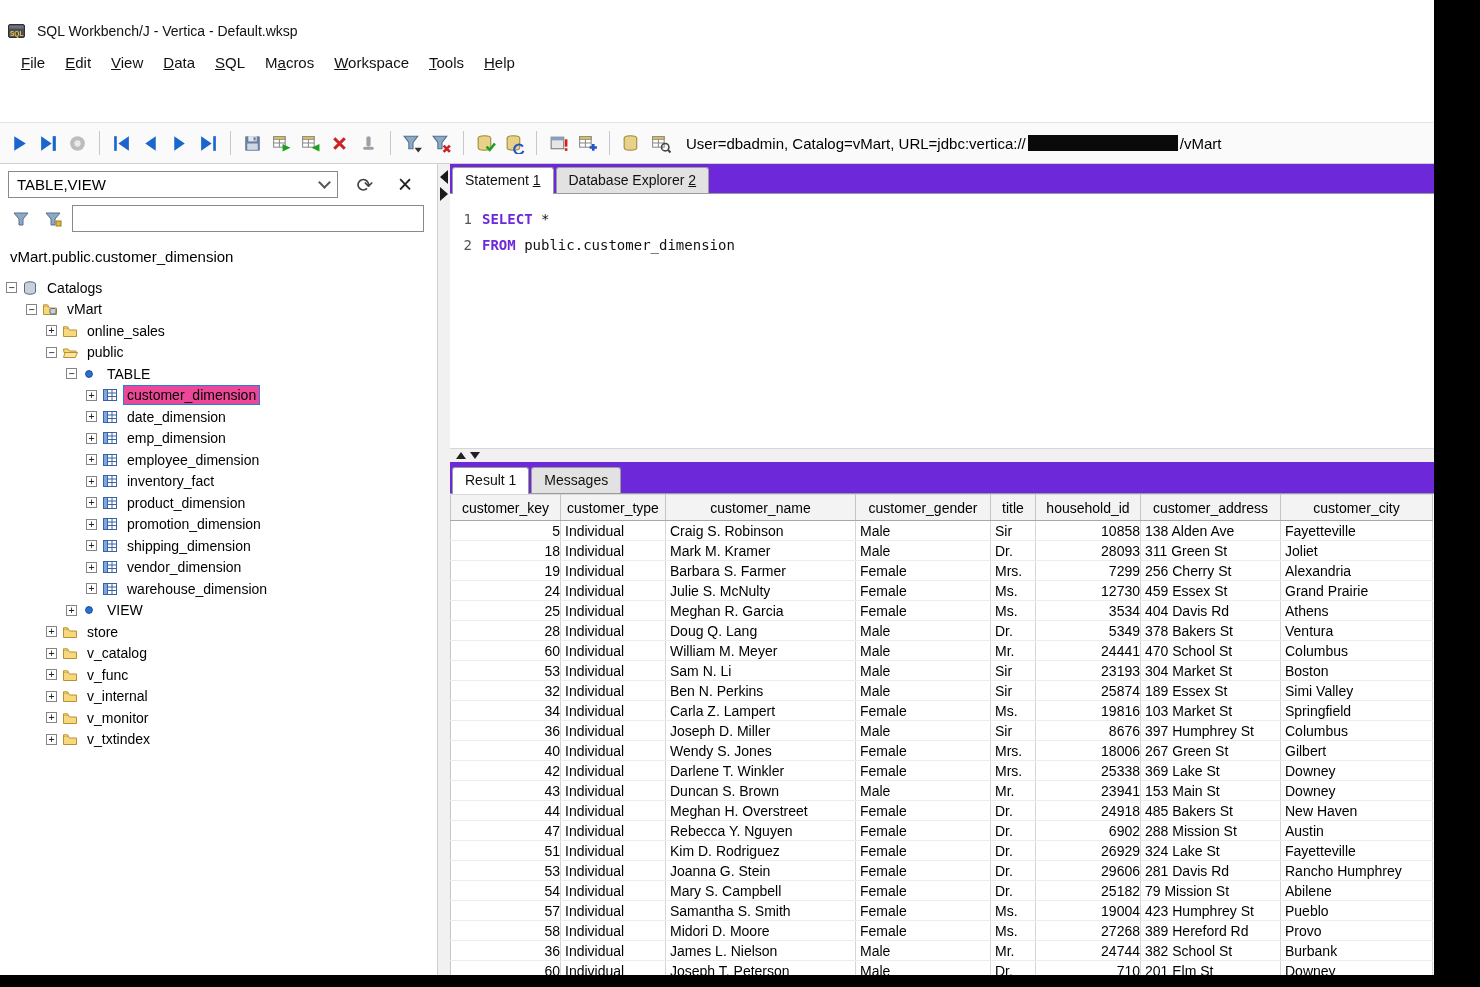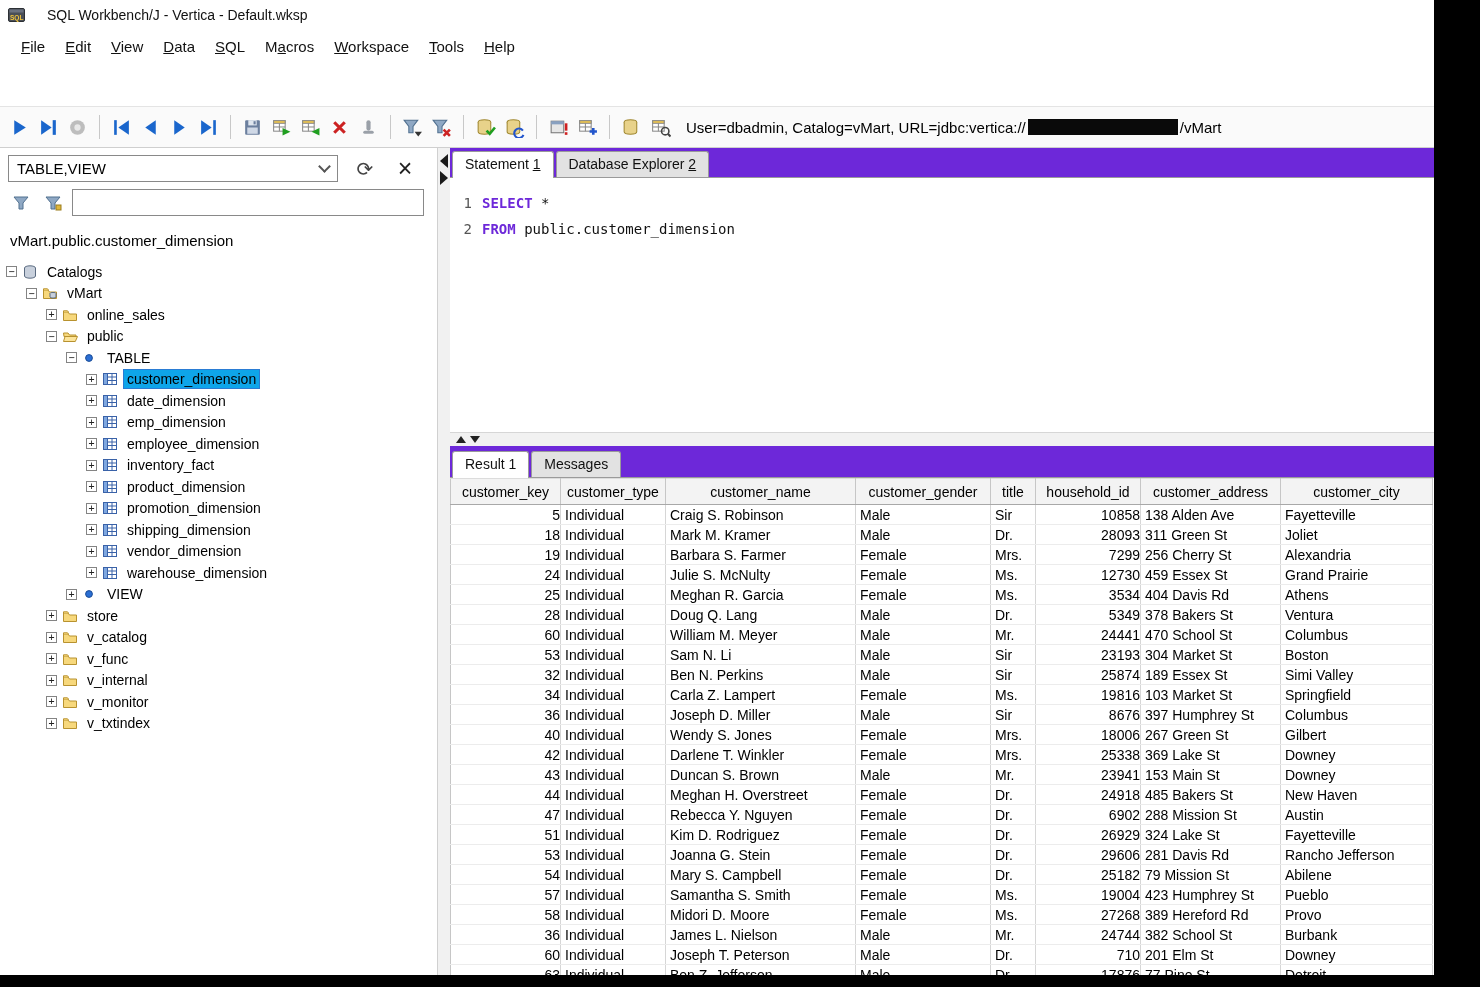--- a/index.html
+++ b/index.html
@@ -3,22 +3,22 @@
 <meta charset="utf-8">
 <style>
   * { box-sizing: border-box; margin: 0; padding: 0; }
   html,body { background:#000; }
   body { font-family:"Liberation Sans", sans-serif; }
   .stage { position:relative; width:1480px; height:987px; background:#000; overflow:hidden; }
   .window { position:absolute; left:0; top:0; width:1434px; height:975px; background:#fff;
             display:flex; flex-direction:column; overflow:hidden; }
 
   
-  .titlebar { height:30px; display:flex; align-items:center; padding-left:8px; gap:22px;
-              background:#fff; font-size:14px; color:#111; flex:0 0 auto; }
+  .titlebar { height:30px; display:flex; align-items:center; padding-left:8px; gap:12px;
+              background:#fff; font-size:14px; color:#111; flex:0 0 auto;margin-top:16px; }
   .app-icon { width:17px; height:17px; display:inline-flex; }
 
   
   .menubar { height:32px; display:flex; align-items:center; background:#fff; padding-left:4px;
              font-size:15px; color:#111; flex:0 0 auto;margin-left:7px; }
   .menu-item { padding:5px 10px; cursor:default; }
   .mn { text-decoration:underline; }
 
   
   .toolbar { height:42px; display:flex; align-items:center; background:#fafafa;
@@ -47,21 +47,21 @@
                   font-family:"Liberation Sans", sans-serif; max-width:352px; }
   .current-object { font-size:15px; color:#000; padding:12px 10px 6px 10px; }
 
   
   .tree { flex:1 1 auto; overflow:hidden; padding-top:6px; font-size:14px; }
   .tree-row { display:flex; align-items:center; height:21.5px; white-space:nowrap; }
   .exp { width:11px; height:11px; border:1px solid #848484; background:#fff; font-size:10px; line-height:9px;
          text-align:center; margin-right:5px; flex:0 0 auto; font-family:"DejaVu Sans Mono", monospace; color:#222; }
   .ticon { width:17px; height:16px; margin-right:5px; display:inline-flex; flex:0 0 auto; }
   .tlabel { padding:1px 3px; color:#000; }
-  .tlabel.selected { background:#0ea5e9; outline:1px solid #2a7cd4; }
+  .tlabel.selected { background:#ec4899; outline:1px solid #2a7cd4; }
 
   
   .vsplit { width:13px; flex:0 0 13px; background:#f1f1f1; display:flex; flex-direction:column;
             align-items:center; padding-top:6px; gap:3px; border-left:1px solid #d0d0d0; }
   .tri-left { width:0; height:0; border-top:7px solid transparent; border-bottom:7px solid transparent;
               border-right:8px solid #1a1a1a; }
   .tri-right { width:0; height:0; border-top:7px solid transparent; border-bottom:7px solid transparent;
                border-left:8px solid #1a1a1a; }
 
   
@@ -789,21 +789,21 @@
                   <td>Fayetteville</td>
                 </tr>
                 <tr>
                   <td class="num">53</td>
                   <td>Individual</td>
                   <td>Joanna G. Stein</td>
                   <td>Female</td>
                   <td>Dr.</td>
                   <td class="num">29606</td>
                   <td>281 Davis Rd</td>
-                  <td>Rancho Jefferson</td>
+                  <td>Rancho Humphrey</td>
                 </tr>
                 <tr>
                   <td class="num">54</td>
                   <td>Individual</td>
                   <td>Mary S. Campbell</td>
                   <td>Female</td>
                   <td>Dr.</td>
                   <td class="num">25182</td>
                   <td>79 Mission St</td>
                   <td>Abilene</td>

